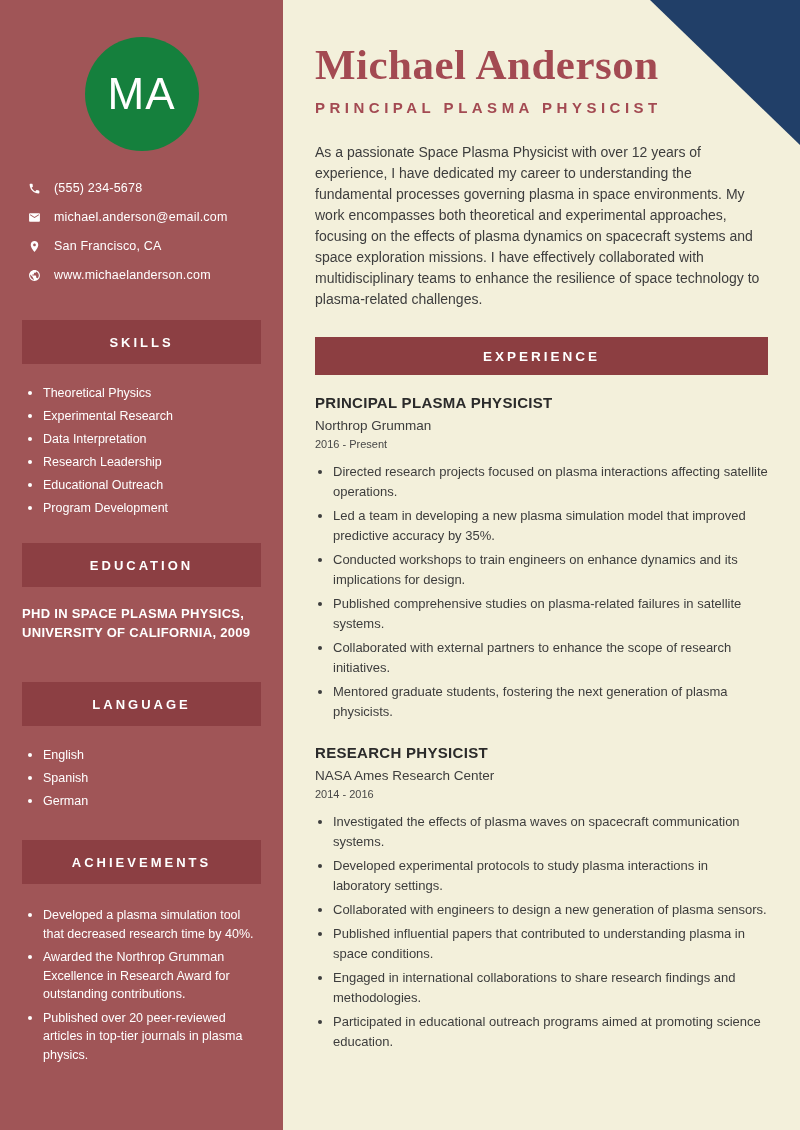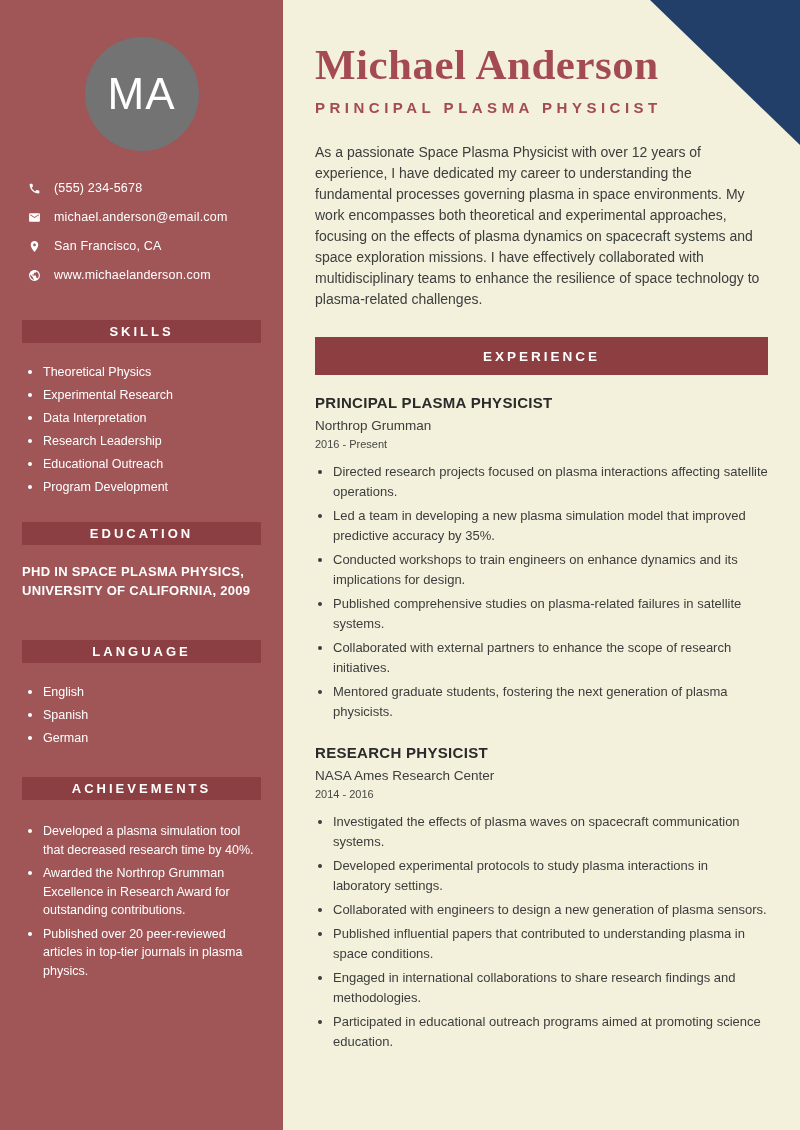--- a/index.html
+++ b/index.html
@@ -2,30 +2,30 @@
 <html><head>
 <meta charset="utf-8">
 <style>
   * { margin:0; padding:0; box-sizing:border-box; }
   html,body { width:800px; }
   body { font-family:"Liberation Sans", sans-serif; }
   .page { position:relative; width:800px; height:1130px; display:flex; overflow:hidden; background:#f3f0db; }
 
   
   .sidebar { width:283px; flex-shrink:0; background:#a05557; color:#fff; height:100%; }
-  .avatar { width:114px; height:114px; border-radius:50%; background:#737373; margin:37px auto 0;
+  .avatar { width:114px; height:114px; border-radius:50%; background:#15803d; margin:37px auto 0;
             display:flex; align-items:center; justify-content:center; }
   .avatar span { color:#fff; font-size:44px; font-weight:400; letter-spacing:1px; }
 
   .contact { margin-top:30px; padding:0 16px 0 28px; }
   .contact-row { display:flex; align-items:center; margin-bottom:15px; }
   .contact-row svg { width:13px; height:13px; flex-shrink:0; margin-right:13px; fill:#fff; }
   .contact-row .ctext { font-size:12.5px; color:#ffffff; letter-spacing:0.2px; }
 
-  .side-box { margin:0 22px; height:23px; background:#8c3f43; display:flex; align-items:center; justify-content:center;
+  .side-box { margin:0 22px; height:44px; background:#8c3f43; display:flex; align-items:center; justify-content:center;
               font-size:13px; font-weight:bold; letter-spacing:3px; color:#fff; }
   .box-skills { margin-top:38px; }
   .box-education { margin-top:28px; }
   .box-language { margin-top:40px; }
   .box-achievements { margin-top:32px; }
 
   ul.side-list { list-style:none; margin:22px 28px 0 28px; }
   ul.side-list li { display:flex; font-size:12.5px; line-height:14px; margin-bottom:9px; color:#fff; }
   ul.side-list li::before { content:""; width:4px; height:4px; border-radius:50%; background:#fff;
                             flex-shrink:0; margin:5px 11px 0 0; }

